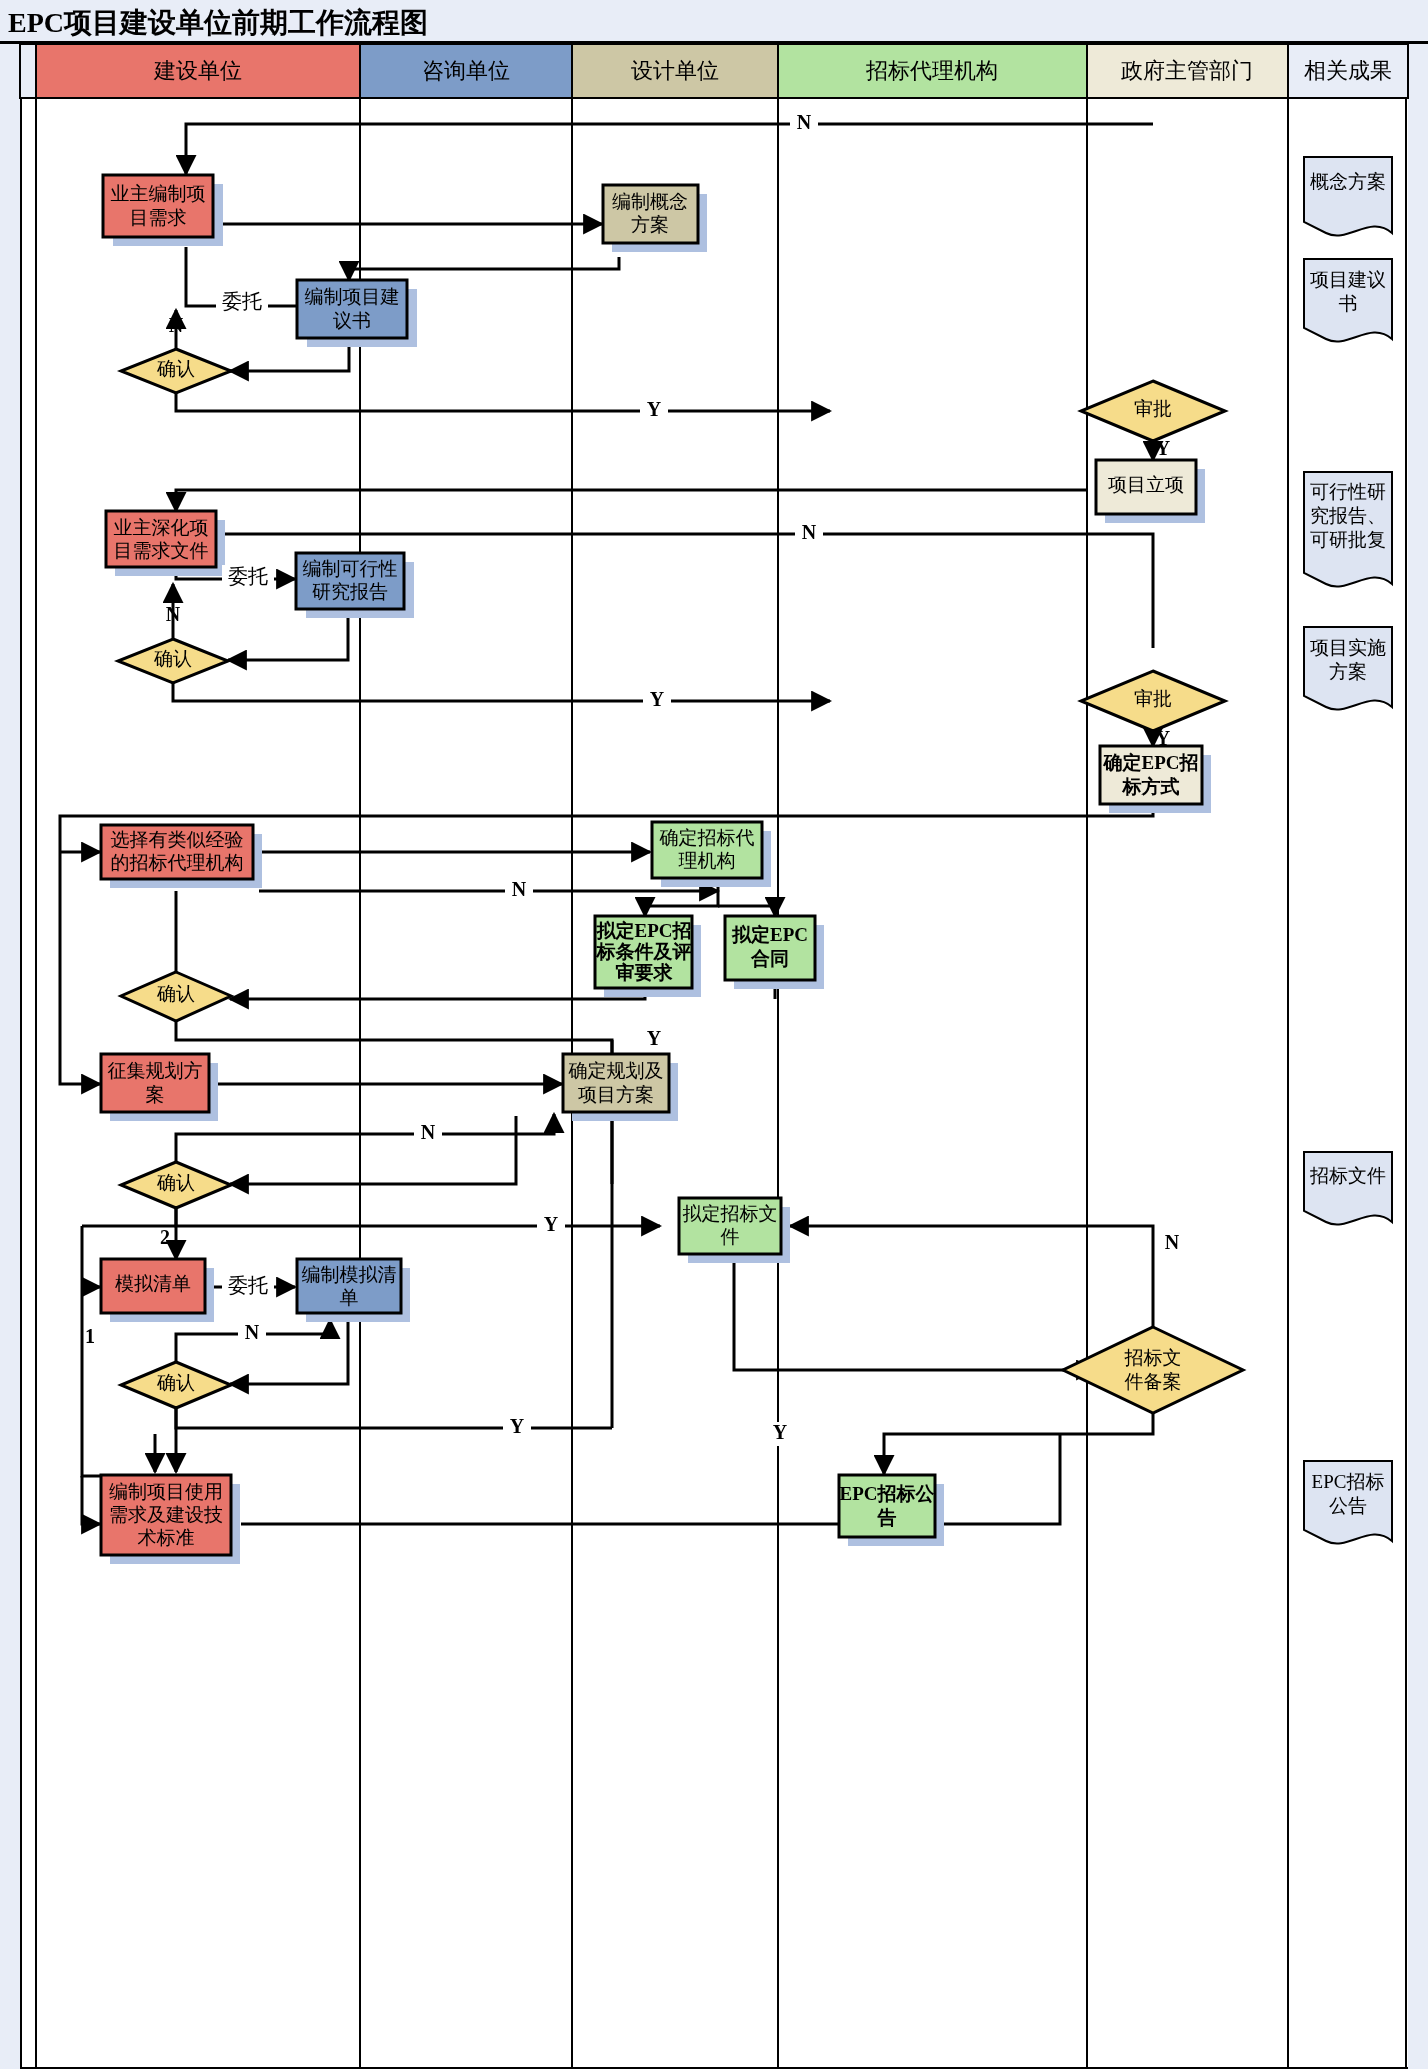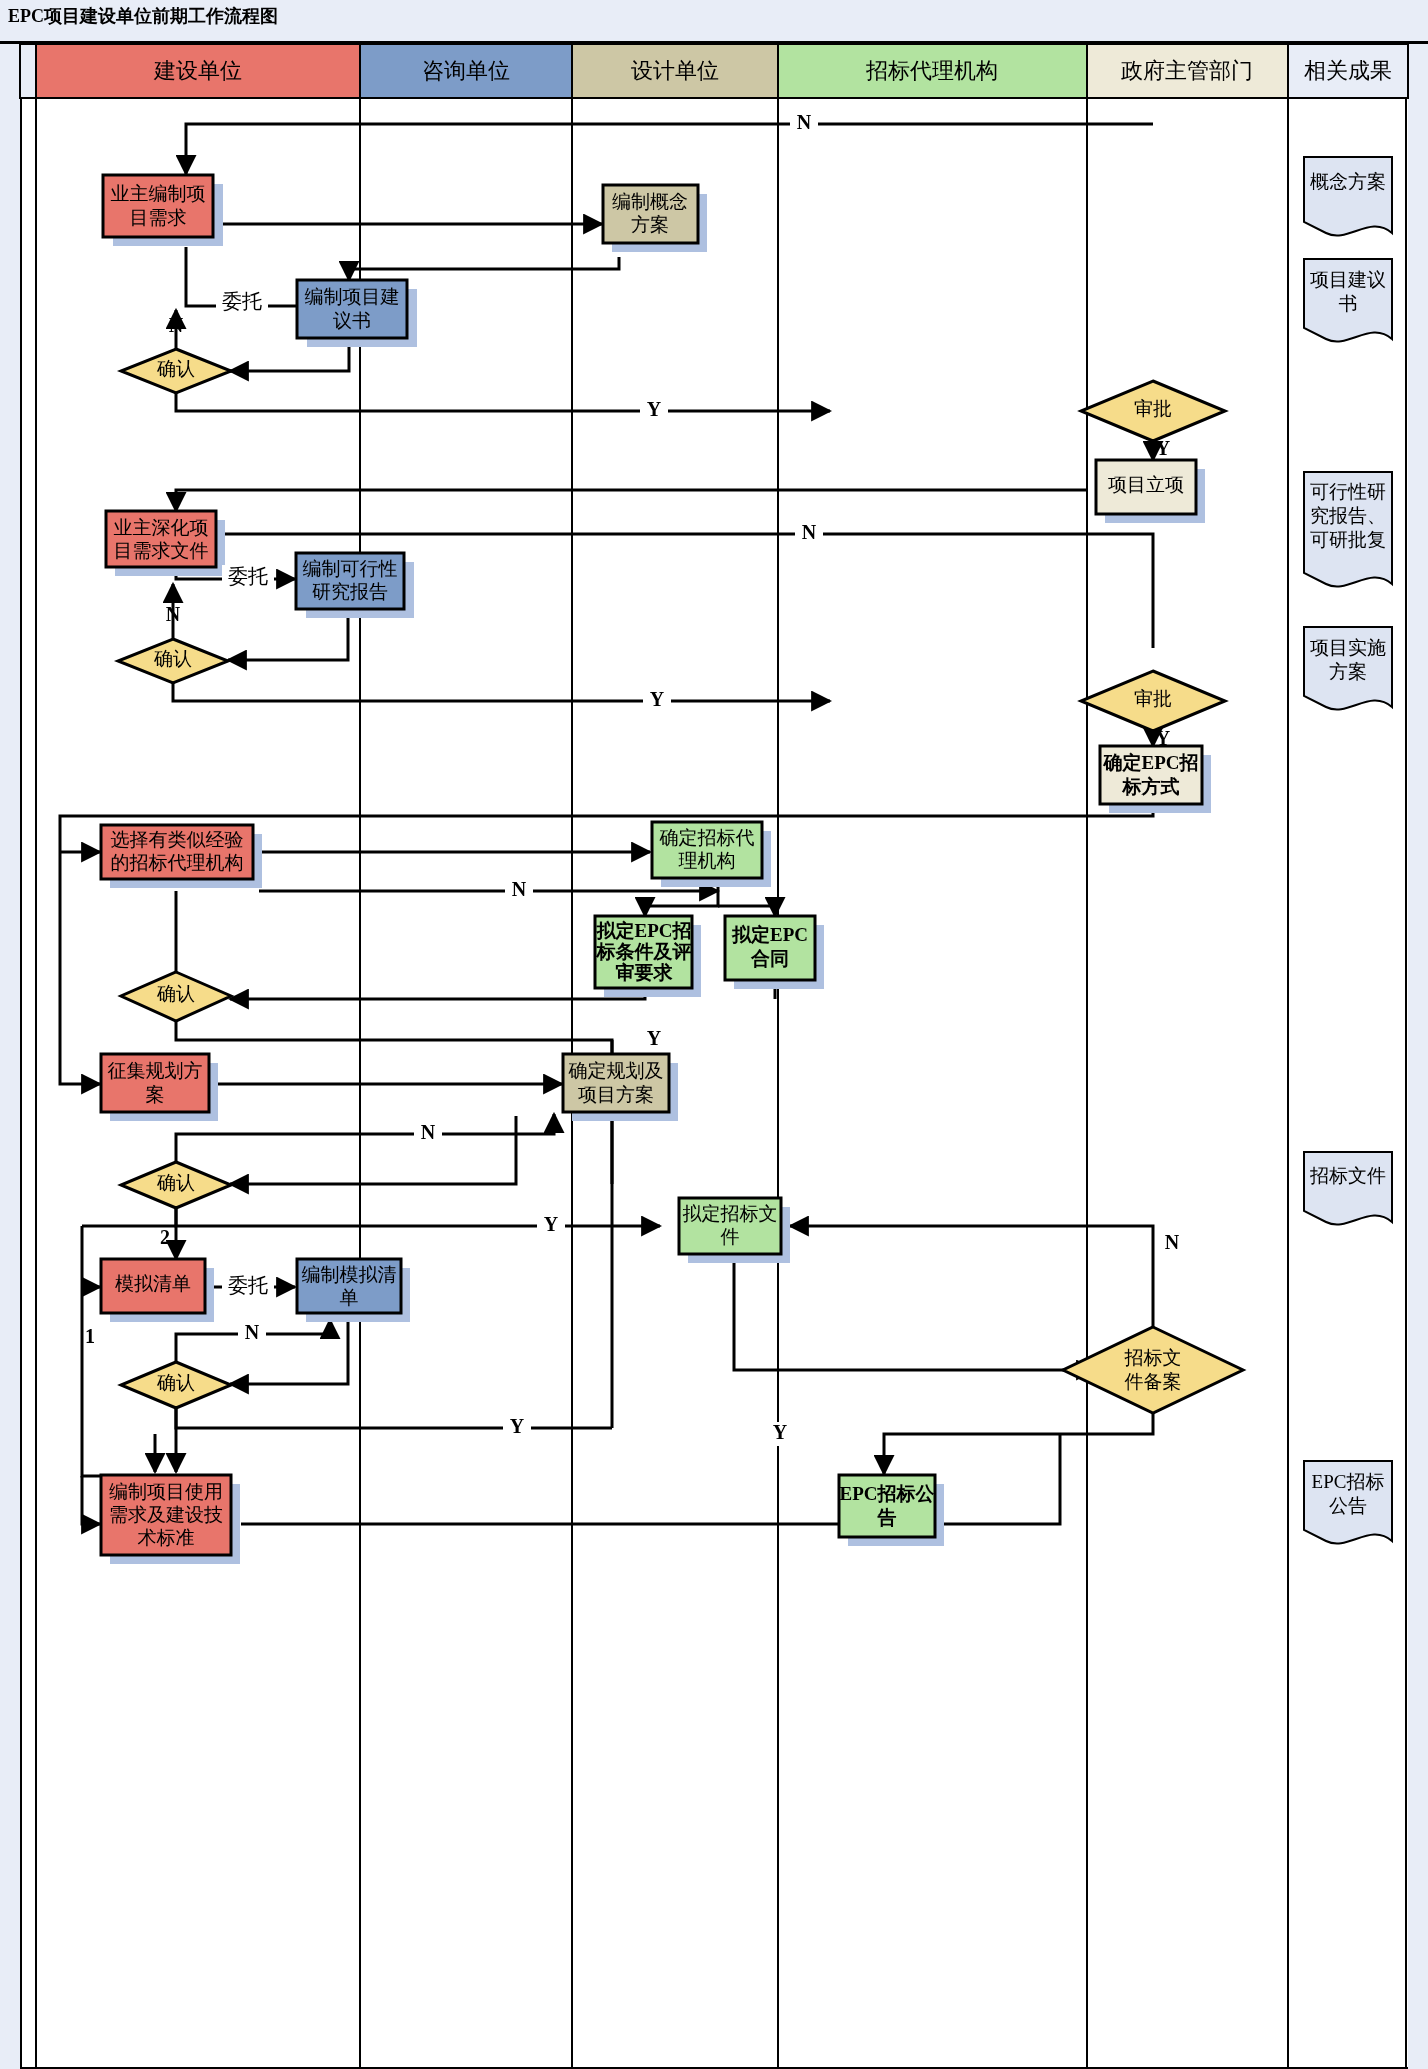--- a/index.html
+++ b/index.html
@@ -1,19 +1,19 @@
 <!DOCTYPE html>
 <html><head>
 <meta charset="utf-8">
 <style>
   html,body{margin:0;padding:0;background:#fff;}
   body{font-family:"Liberation Sans","DejaVu Sans",sans-serif;}
   #page{position:relative;width:1428px;height:2069px;background:#e8edf7;overflow:hidden;}
   #title-bar{position:absolute;left:0;top:0;width:1428px;height:44px;background:#e8edf7;border-bottom:3px solid #000;box-sizing:border-box;}
-  #title-text{position:absolute;left:8px;top:4px;font-family:"Liberation Serif","DejaVu Serif",serif;font-size:18px;font-weight:bold;color:#000;letter-spacing:0px;}
+  #title-text{position:absolute;left:8px;top:4px;font-family:"Liberation Serif","DejaVu Serif",serif;font-size:28px;font-weight:bold;color:#000;letter-spacing:0px;}
   #canvas{position:absolute;left:0;top:44px;width:1428px;height:2025px;}
   svg{display:block;}
   .shp-text{font-family:"Liberation Serif","DejaVu Serif",serif;font-size:19px;fill:#000;text-anchor:middle;dominant-baseline:middle;}
   .shp-text-b{font-family:"Liberation Serif","DejaVu Serif",serif;font-size:19px;font-weight:bold;fill:#000;text-anchor:middle;dominant-baseline:middle;}
   .hdr-text{font-family:"Liberation Serif","DejaVu Serif",serif;font-size:22px;fill:#000;text-anchor:middle;dominant-baseline:middle;}
   .lbl{font-family:"Liberation Serif","DejaVu Serif",serif;font-size:20px;font-weight:bold;fill:#000;text-anchor:middle;dominant-baseline:middle;}
   .lbl-cn{font-family:"Liberation Serif","DejaVu Serif",serif;font-size:20px;fill:#000;text-anchor:middle;dominant-baseline:middle;}
   .doc-text{font-family:"Liberation Serif","DejaVu Serif",serif;font-size:19px;fill:#000;text-anchor:middle;dominant-baseline:middle;}
 </style>
 </head>

